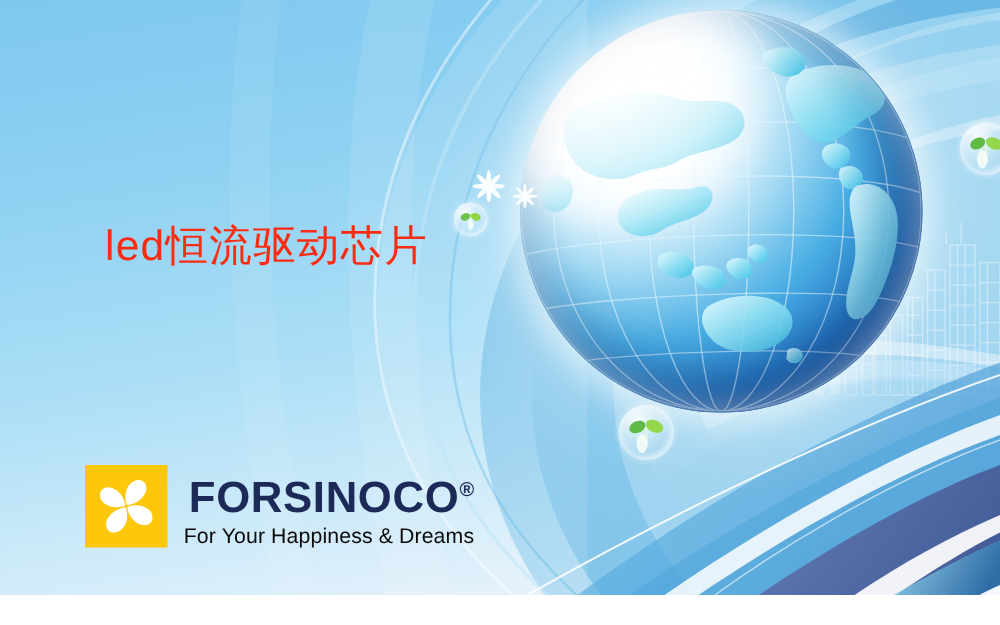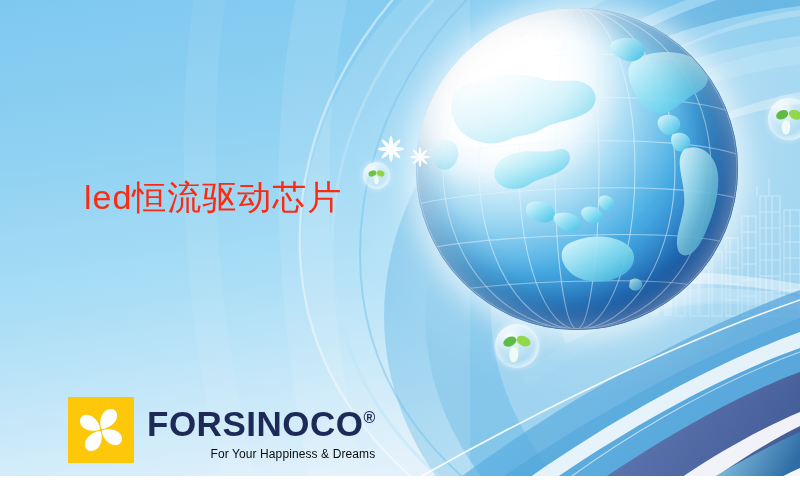--- a/index.html
+++ b/index.html
@@ -54,30 +54,30 @@
   #headline{
     position:absolute;left:84px;top:166px;
     color:#fb2b12;
     font-size:34px;line-height:62px;
     letter-spacing:1px;
     white-space:nowrap;
   }
   #headline .l2{display:block;padding-left:14px;}
 
   
-  #logo{position:absolute;left:68px;top:397px;display:flex;align-items:flex-start;}
+  #logo{position:absolute;left:68px;top:372px;display:flex;align-items:flex-start;}
   #logo-mark{width:66px;height:66px;background:#fdc70a;flex:0 0 auto;position:relative;}
   #logo-text{margin-left:13px;padding-top:3px;}
   #wordmark{
     color:#1d2a58;font-weight:bold;font-size:35px;line-height:35px;
     letter-spacing:.5px;white-space:nowrap;
   }
   #wordmark .reg{font-size:16px;vertical-align:super;letter-spacing:0;}
   #tagline{
-    color:#0b0b0b;font-size:12px;line-height:20px;margin-top:3px;
+    color:#0b0b0b;font-size:17px;line-height:20px;margin-top:3px;
     letter-spacing:.1px;white-space:nowrap;
   }
 </style>
 </head>
 <body>
 
 <div id="poster">
 
   <div class="bg-layer">
     <svg viewBox="0 0 800 500" xmlns="http://www.w3.org/2000/svg">

